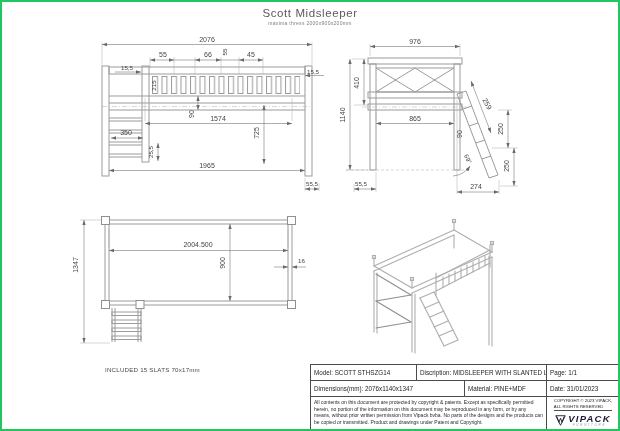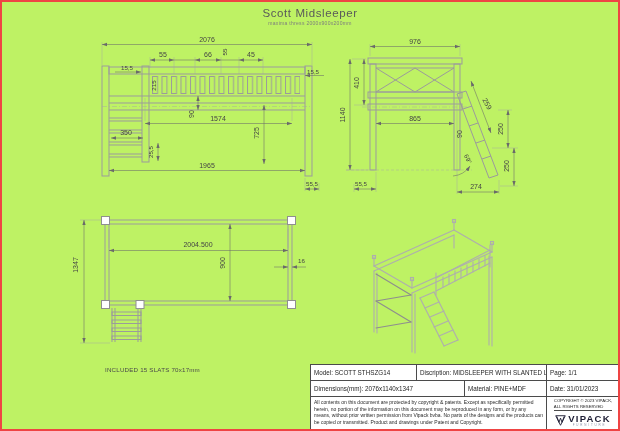--- a/index.html
+++ b/index.html
@@ -1,17 +1,17 @@
 <!DOCTYPE html>
 <html><head>
 <meta charset="utf-8">
 <style>
   html,body{margin:0;padding:0;background:#e8e8e8;}
-  .page{position:relative;width:620px;height:431px;background:#bef264;box-sizing:border-box;
-        border:2px solid #ef4444;overflow:hidden;font-family:"Liberation Sans",sans-serif;}
+  .page{position:relative;width:620px;height:431px;background:#ffffff;box-sizing:border-box;
+        border:2px solid #22c55e;overflow:hidden;font-family:"Liberation Sans",sans-serif;}
   .hdr{position:absolute;top:5px;left:0;width:100%;text-align:center;color:#5a5a5a;}
   .hdr .t{font-size:11.5px;letter-spacing:.6px;font-weight:500;}
   .hdr .s{font-size:5px;letter-spacing:.3px;color:#7d7d7d;margin-top:1px;}
   svg.cv{position:absolute;left:0;top:0;}
   .st{stroke:#9b9b9b;stroke-width:1;fill:none;}
   .stf{stroke:#8f8f8f;stroke-width:1;fill:#fff;}
   .dim{stroke:#6a6a6a;stroke-width:.55;fill:none;}
   .ext{stroke:#a5a5a5;stroke-width:.45;}
   .dtx{font-family:"Liberation Sans",sans-serif;font-size:7px;fill:#454545;}
   .sm{font-size:6.2px;}
@@ -27,21 +27,21 @@
   .cell.nr{border-right:none;}
   .c-model{width:106px;}
   .c-desc{flex:1;}
   .c-page{width:72px;}
   .c-dims{width:154px;}
   .c-mat{flex:1;}
   .c-date{width:72px;}
   .c-legal{flex:1;font-size:5px;line-height:1.32;white-space:normal;color:#2a2a2a;align-items:flex-start;padding:2px 3px;}
   .c-logo{width:72px;display:flex;flex-direction:column;padding:1px 2px;}
   .cps{font-size:4.3px;line-height:1.3;color:#222;border-bottom:1px solid #4b4b4b;padding-bottom:1px;}
-  .logo-row{display:flex;align-items:center;justify-content:center;gap:2px;flex:1;}
+  .logo-row{display:flex;align-items:center;justify-content:center;gap:2px;flex:1;font-style:italic;}
   .brand-col{display:flex;flex-direction:column;align-items:center;}
   .brand{font-size:9.5px;font-weight:bold;letter-spacing:1.2px;color:#1d1d33;}
   .brand-sub{font-size:3px;letter-spacing:1.8px;color:#8d94ab;margin-top:-1px;}
 </style>
 </head>
 <body>
 
 <div class="page">
 
   <div class="hdr">

